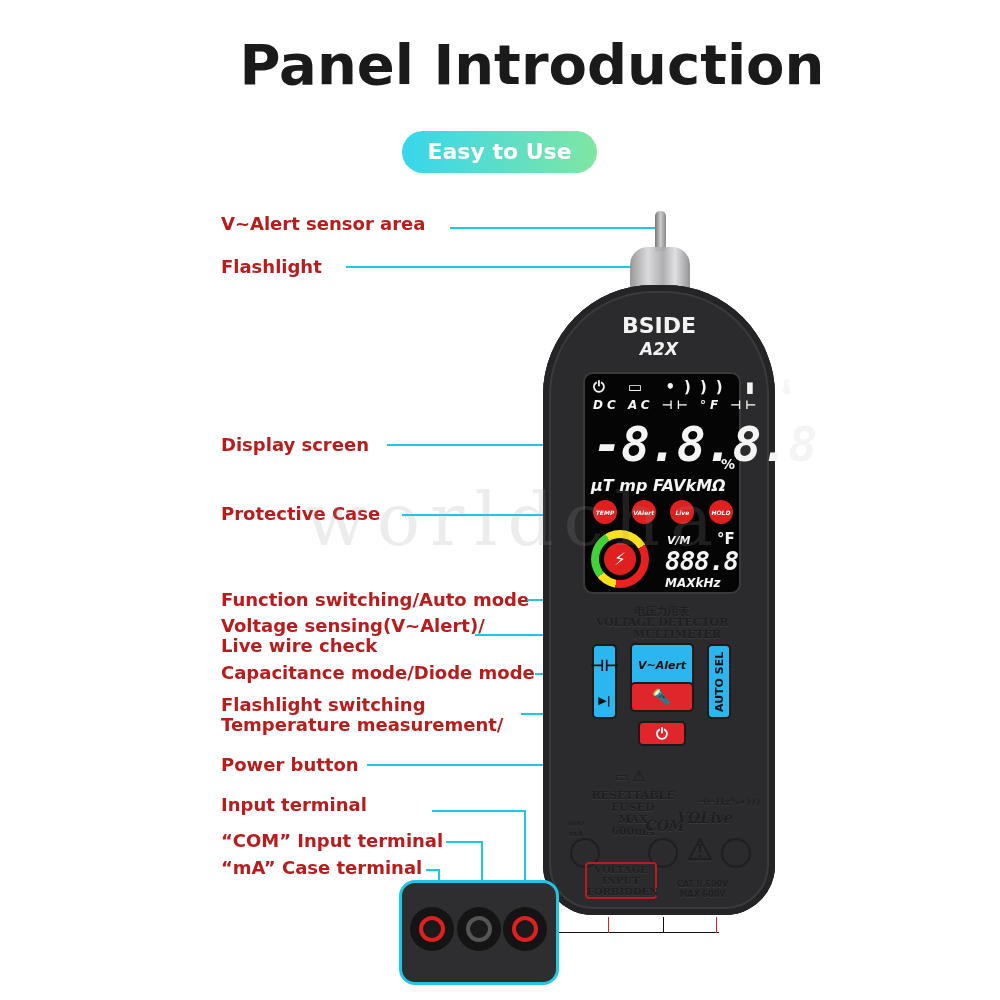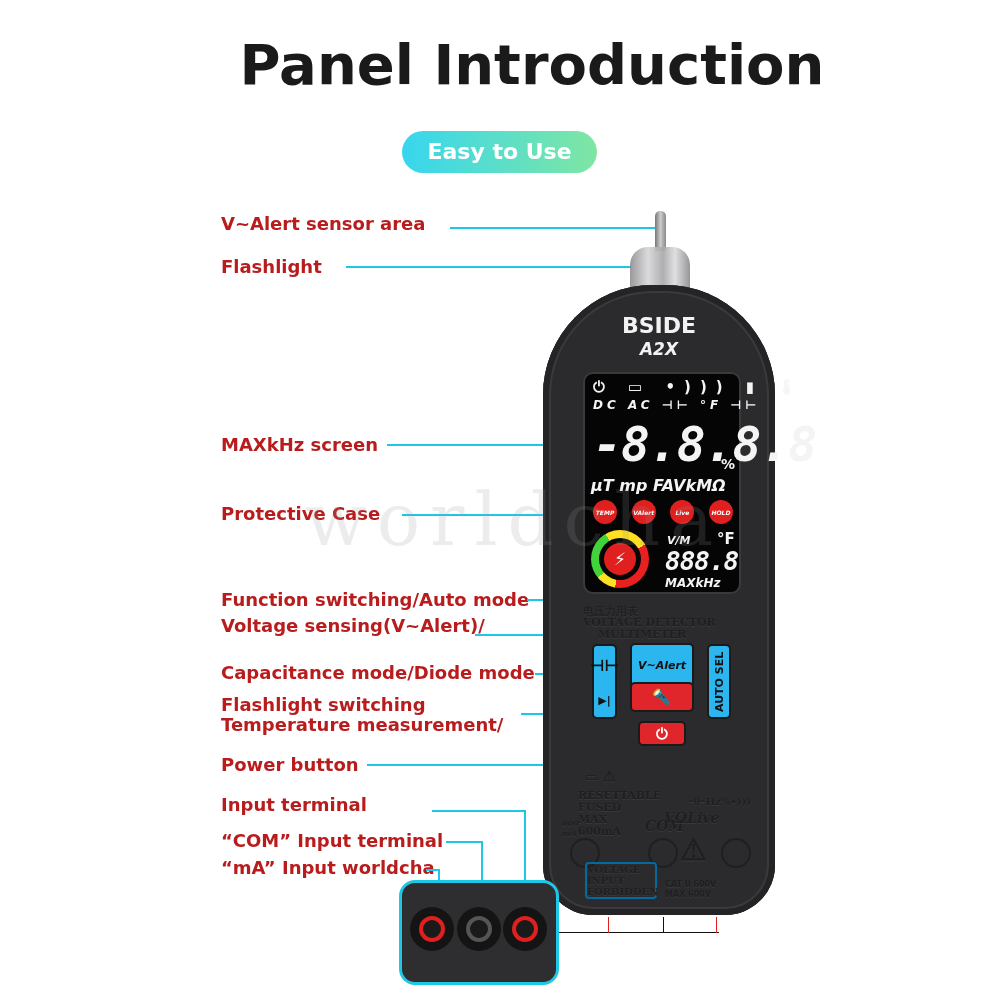--- a/index.html
+++ b/index.html
@@ -45,21 +45,21 @@
   .ring { position: absolute; left: 6px; top: 156px; width: 58px; height: 58px; border-radius: 50%;
     background: conic-gradient(#ffe020 0 60deg,#e82020 60deg 190deg,#ffe020 190deg 230deg,#42d23a 230deg 330deg,#ffe020 330deg 360deg); }
   .ring-inner-gap { position: absolute; left: 8px; top: 8px; width: 42px; height: 42px; border-radius: 50%; background: #050505; }
   .ring-center { position: absolute; left: 13px; top: 13px; width: 32px; height: 32px; border-radius: 50%; background: #e01f1f;
     color: #fff; font-size: 17px; text-align: center; line-height: 32px; }
   .vm { left: 82px; top: 160px; font-size: 11px; font-style: italic; }
   .degc { left: 132px; top: 156px; font-size: 15px; }
   .small-digits { left: 80px; top: 172px; font-size: 26px; font-style: italic; font-family: "DejaVu Sans Mono", monospace; letter-spacing: -1px; }
   .maxkhz { left: 80px; top: 202px; font-size: 12px; font-style: italic; }
 
-  .emboss { position: absolute; color: #1f1f21; font-weight: bold; text-align: left; font-family: "DejaVu Serif", serif; text-shadow: 0 1px 0 #3a3a3c; }
+  .emboss { position: absolute; color: #1f1f21; font-weight: bold; text-align: center; font-family: "DejaVu Serif", serif; text-shadow: 0 1px 0 #3a3a3c; }
 
   .kbtn { position: absolute; border-radius: 5px; display: flex; align-items: center; justify-content: center;
     font-weight: bold; color: #111; border: 2px solid #1a1a1a; }
   .blue { background: #2bb6f0; }
   .red { background: #e0262a; color: #fff; }
 
   .term-box { position: absolute; left: 399px; top: 880px; width: 160px; height: 105px; border-radius: 16px;
     background: #2e2e30; border: 3px solid #1fc7e6; }
   .jack { position: absolute; top: 24px; width: 44px; height: 44px; border-radius: 50%; background: #141414;
     display: flex; align-items: center; justify-content: center; }
@@ -73,32 +73,33 @@
 
 <div class="title">Panel Introduction</div>
 <div class="pill">Easy to Use</div>
 
 <div class="label" style="top:214px">V~Alert sensor area</div>
 <div class="line hline" style="left:450px;top:227px;width:210px"></div>
 
 <div class="label" style="top:257px">Flashlight</div>
 <div class="line hline" style="left:346px;top:266px;width:286px"></div>
 
-<div class="label" style="top:435px">MAXkHz screen</div>
+<div class="label" style="top:435px">Display screen</div>
 <div class="line hline" style="left:387px;top:444px;width:210px"></div>
 
 <div class="label" style="top:504px">Protective Case</div>
 <div class="line hline" style="left:402px;top:514px;width:150px"></div>
 
 <div class="label" style="top:590px">Function switching/Auto mode</div>
 <div class="line hline" style="left:527px;top:599px;width:194px"></div>
 <div class="line vline" style="left:719px;top:599px;height:50px"></div>
 
 <div class="label" style="top:616px">
   <div>Voltage sensing(V~Alert)/</div>
+  <div>Live wire check</div>
 </div>
 <div class="line hline" style="left:475px;top:634px;width:185px"></div>
 <div class="line vline" style="left:659px;top:634px;height:16px"></div>
 
 <div class="label" style="top:663px">Capacitance mode/Diode mode</div>
 <div class="line hline" style="left:535px;top:673px;width:70px"></div>
 
 <div class="label" style="top:695px">
   <div>Flashlight switching</div>
   <div>Temperature  measurement/</div>
@@ -110,21 +111,21 @@
 <div class="line vline" style="left:657px;top:740px;height:26px"></div>
 
 <div class="label" style="top:795px">Input terminal</div>
 <div class="line hline" style="left:432px;top:810px;width:94px"></div>
 <div class="line vline" style="left:524px;top:810px;height:98px"></div>
 
 <div class="label" style="top:831px">“COM”  Input terminal</div>
 <div class="line hline" style="left:446px;top:841px;width:37px"></div>
 <div class="line vline" style="left:481px;top:841px;height:66px"></div>
 
-<div class="label" style="top:858px">“mA”  Input worldcha</div>
+<div class="label" style="top:858px">“mA”  Case terminal</div>
 <div class="line hline" style="left:426px;top:869px;width:14px"></div>
 <div class="line vline" style="left:438px;top:869px;height:40px"></div>
 
 <div class="probe-tip"></div>
 <div class="probe-base"></div>
 <div class="device"></div>
 <div class="brand brand-name">BSIDE</div>
 <div class="brand brand-model">A2X</div>
 
 <div class="screen">
@@ -172,21 +173,21 @@
 <div class="emboss" style="left:562px;top:818px;width:28px;font-size:8px;font-style:italic">600 mA</div>
 <div class="emboss" style="left:645px;top:818px;width:40px;font-size:14px;font-style:italic">COM</div>
 <div class="emboss" style="left:688px;top:796px;width:82px;font-size:10px">⊣⊢Hz%•)))</div>
 <div class="emboss" style="left:664px;top:810px;width:82px;font-size:14px;font-style:italic">VΩLive</div>
 
 <div style="position:absolute;left:570px;top:838px;width:30px;height:30px;border-radius:50%;border:2px solid #1f1f21"></div>
 <div style="position:absolute;left:648px;top:838px;width:30px;height:30px;border-radius:50%;border:2px solid #1f1f21"></div>
 <div class="emboss" style="left:680px;top:832px;width:40px;font-size:30px">⚠</div>
 <div style="position:absolute;left:721px;top:838px;width:30px;height:30px;border-radius:50%;border:2px solid #1f1f21"></div>
 
-<div class="emboss" style="left:585px;top:862px;width:72px;font-size:10px;line-height:11px;border:2px solid #0369a1;border-radius:4px">
+<div class="emboss" style="left:585px;top:862px;width:72px;font-size:10px;line-height:11px;border:2px solid #b91c1c;border-radius:4px">
   <div>VOLTAGE</div>
   <div>INPUT</div>
   <div>FORBIDDEN</div>
 </div>
 <div class="emboss" style="left:665px;top:880px;width:75px;font-size:8px;line-height:10px;font-family:'DejaVu Sans',sans-serif">
   <div>CAT II 600V</div>
   <div>MAX 600V</div>
 </div>
 
 <div style="position:absolute;left:559px;top:932px;width:160px;height:1px;background:#111"></div>

